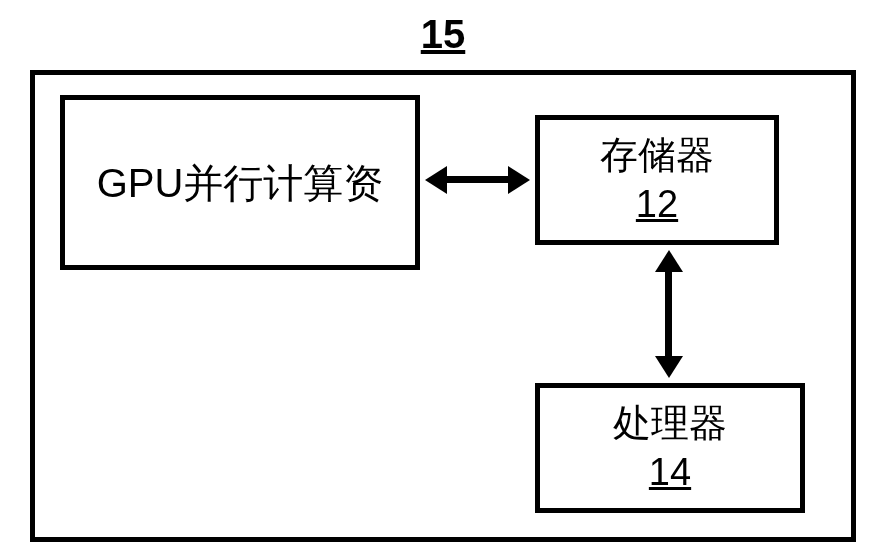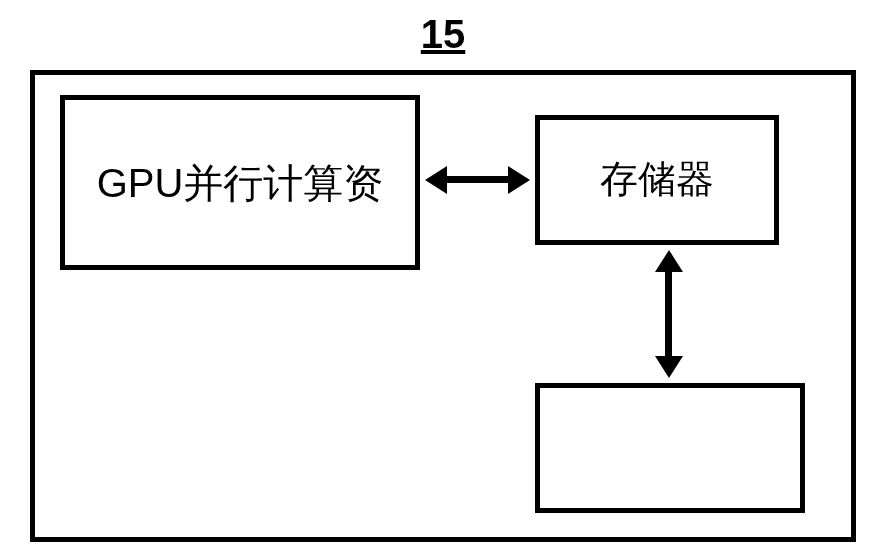--- a/index.html
+++ b/index.html
@@ -136,22 +136,25 @@
   <div class="title">15</div>
 
   <div class="outer">
 
     <div class="box gpu">
       <div class="label">GPU并行计算资</div>
     </div>
 
     <div class="box mem">
       <div class="label">存储器</div>
+      <div class="num">12</div>
     </div>
 
     <div class="box proc">
+      <div class="label">处理器</div>
+      <div class="num">14</div>
     </div>
 
     <div class="harrow a1"></div>
     <div class="varrow a2"></div>
 
   </div>
 </div>
 
 </body></html>

